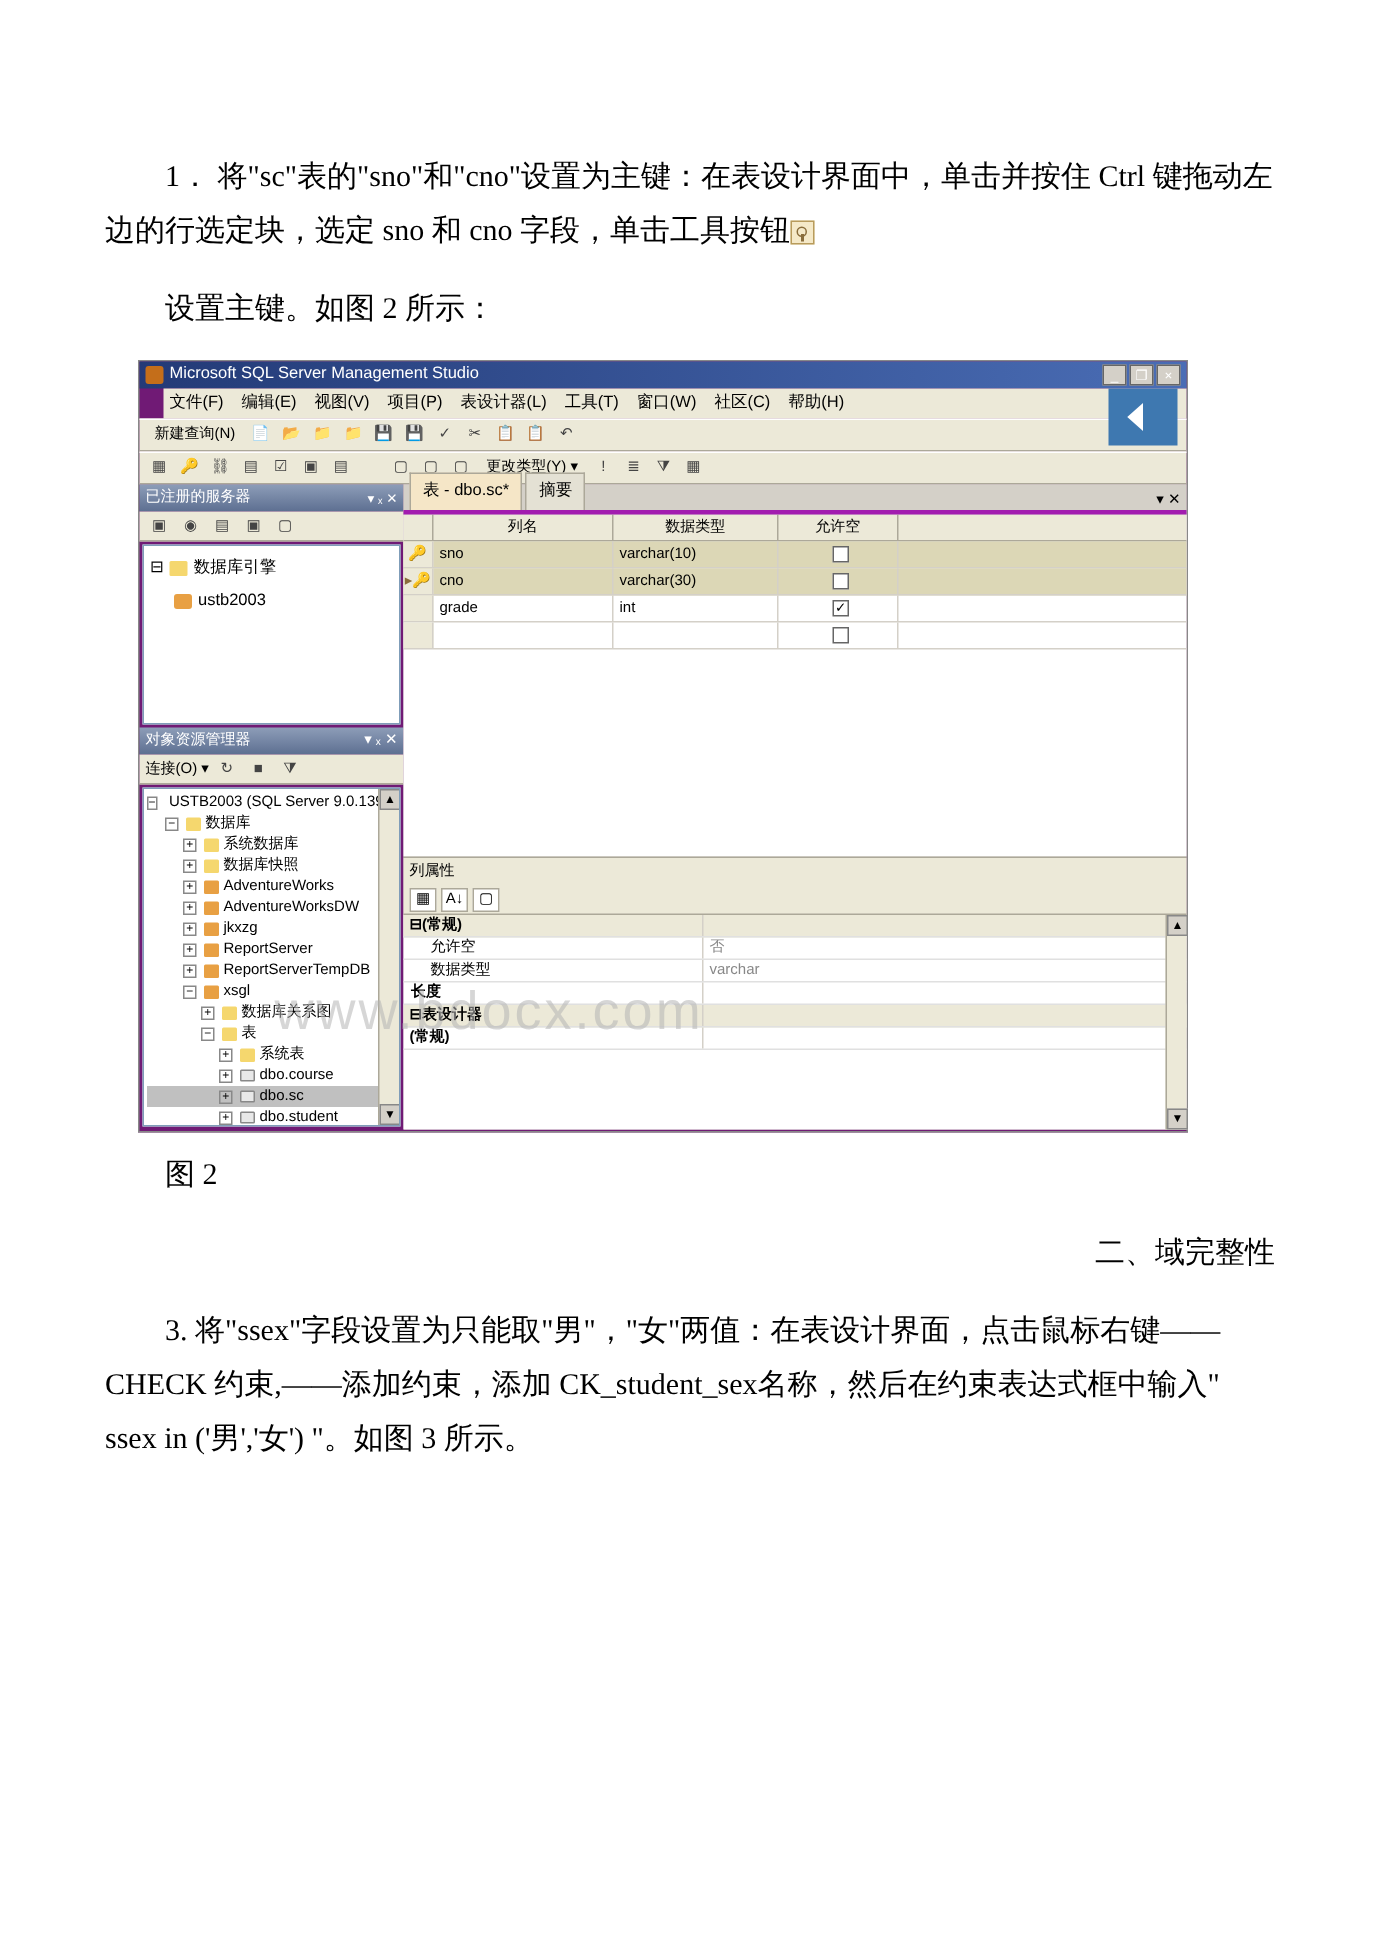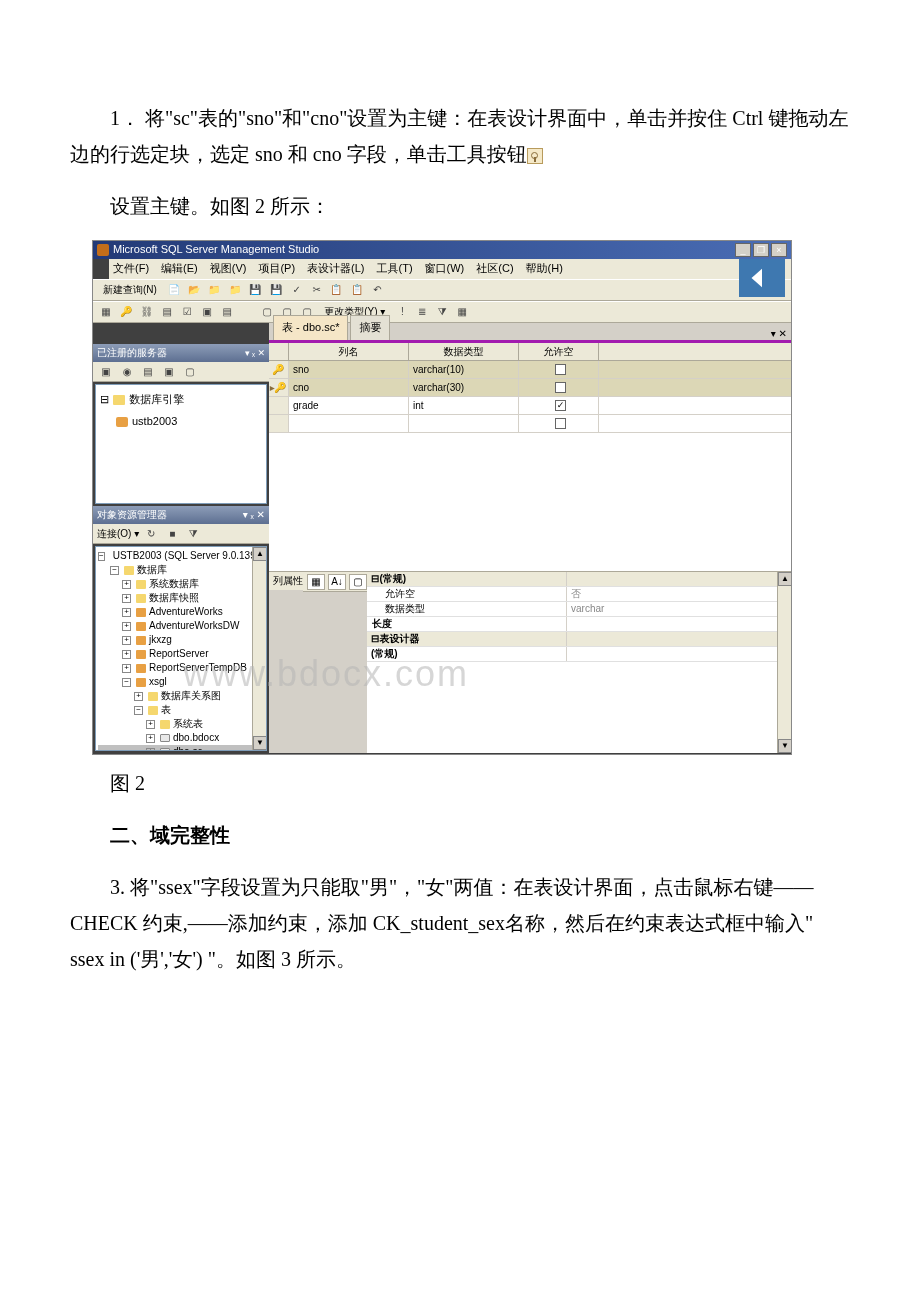--- a/index.html
+++ b/index.html
@@ -2,37 +2,37 @@
 <html><head>
 <meta charset="utf-8">
 <style>
   * { box-sizing: border-box; margin: 0; padding: 0; }
   body { font-family: "SimSun", serif; background: #fff; width: 920px; font-size: 20px; line-height: 1.8; color: #000; }
   .page { padding: 100px 70px 40px 70px; }
   .para { margin-bottom: 16px; text-indent: 2em; }
   .key-icon { display: inline-block; width: 16px; height: 16px; background: #f5e9c8; border: 1px solid #b89b5c; vertical-align: middle; position: relative; }
   .key-icon::before { content: ""; position: absolute; left: 3px; top: 3px; width: 5px; height: 5px; border-radius: 50%; border: 1px solid #8a6d3b; }
   .key-icon::after { content: ""; position: absolute; left: 6px; top: 8px; width: 2px; height: 5px; background: #8a6d3b; }
-  .bold { font-weight: bold; }
-  .screenshot { width: 700px; height: 515px; background: #404040; border: 1px solid #888; margin: 10px 0 10px 2em; position: relative; font-family: Tahoma, sans-serif; font-size: 11px; }
+  .bold { font-weight: normal; text-align: right; }
+  .screenshot { width: 700px; height: 515px; background: #701a75; border: 1px solid #888; margin: 10px 0 10px 2em; position: relative; font-family: Tahoma, sans-serif; font-size: 11px; }
   .titlebar { height: 18px; background: linear-gradient(to right, #233a77, #4a6db5); color: #fff; display: flex; align-items: center; padding: 0 4px; justify-content: space-between; }
   .titlebar-left { display: flex; align-items: center; gap: 4px; }
   .ti-icon { width: 12px; height: 12px; background: #c46e1a; border-radius: 2px; }
   .winbtns { display: flex; gap: 2px; }
   .winbtn { width: 16px; height: 14px; background: #d4d0c8; border: 1px solid #666; display: flex; align-items: center; justify-content: center; font-size: 9px; line-height: 1; }
   .menubar { height: 20px; background: #ece9d8; display: flex; align-items: center; padding: 0 4px; gap: 12px; font-size: 11px; color: #000; margin-left: 16px; }
   .logobox { position: absolute; right: 6px; top: 18px; width: 46px; height: 38px; background: #3e78b0; display: flex; align-items: center; justify-content: center; }
   .logobox svg { width: 28px; height: 28px; }
   .toolbar1 { height: 22px; background: #ece9d8; border-top: 1px solid #fff; border-bottom: 1px solid #aca899; display: flex; align-items: center; padding: 0 4px; gap: 2px; }
   .tbtn { min-width: 18px; height: 18px; background: #ece9d8; border: 1px solid transparent; display: flex; align-items: center; justify-content: center; font-size: 10px; padding: 0 2px; }
   .tbtn.txt { padding: 0 5px; white-space: nowrap; }
   .tbtn.icon { color: #444; }
   .mainrow { display: flex; height: 430px; }
   .leftcol { width: 176px; display: flex; flex-direction: column; }
-  .panel-hdr { height: 18px; background: linear-gradient(#8d9db8, #5d6f91); color: #fff; display: flex; align-items: center; justify-content: space-between; padding: 0 4px; font-size: 10px; margin-top: 21px; }
+  .panel-hdr { height: 18px; background: linear-gradient(#8d9db8, #5d6f91); color: #fff; display: flex; align-items: center; justify-content: space-between; padding: 0 4px; font-size: 10px; }
   .panel-hdr .pin { font-size: 9px; }
   .panel-tb { height: 20px; background: #ece9d8; border-bottom: 1px solid #aca899; display: flex; align-items: center; padding: 0 4px; gap: 3px; }
   .tree1 { flex: 0 0 120px; background: #fff; border: 1px solid #7f9db9; padding: 4px; font-size: 11px; color: #000; margin: 2px; }
   .tree1 .item { display: flex; align-items: center; gap: 4px; padding: 1px 0; }
   .tree1 .indent1 { padding-left: 16px; }
   .tree-icon { width: 12px; height: 10px; background: #f5d76e; border-radius: 1px; display: inline-block; }
   .tree-icon.db { background: #e8a043; border-radius: 2px; }
   .panel-hdr2 { height: 18px; background: linear-gradient(#8d9db8, #5d6f91); color: #fff; display: flex; align-items: center; justify-content: space-between; padding: 0 4px; font-size: 10px; }
   .conn-bar { height: 20px; background: #ece9d8; border-bottom: 1px solid #aca899; display: flex; align-items: center; padding: 0 4px; gap: 3px; font-size: 10px; }
   .tree2 { flex: 1; background: #fff; border: 1px solid #7f9db9; margin: 2px; padding: 2px; font-size: 10px; color: #000; overflow: hidden; position: relative; }
@@ -60,21 +60,21 @@
   .g-col1 { width: 120px; }
   .g-col2 { width: 110px; }
   .g-col3 { width: 80px; }
   .grid-row { display: flex; height: 18px; border-bottom: 1px solid #d4d0c8; }
   .grid-row div { border-right: 1px solid #d4d0c8; display: flex; align-items: center; padding-left: 4px; font-size: 10px; }
   .grid-row.sel { background: #dcd7b6; }
   .g-col0.rowhdr { background: #ece9d8; justify-content: center; padding: 0; }
   .keyglyph { color: #8a6d3b; font-size: 10px; }
   .grid-row .g-col3 { justify-content: center; }
   .chk { width: 11px; height: 11px; border: 1px solid #666; background: #fff; display: inline-flex; align-items: center; justify-content: center; font-size: 9px; line-height: 1; }
-  .propgrid { flex: 1; border-top: 1px solid #aca899; display: flex; flex-direction: row; }
+  .propgrid { flex: 1; border-top: 1px solid #aca899; display: flex; flex-direction: column; }
   .prop-label { height: 18px; background: #ece9d8; display: flex; align-items: center; padding-left: 4px; font-size: 10px; }
   .prop-tb { height: 20px; background: #ece9d8; display: flex; align-items: center; padding-left: 4px; gap: 3px; border-bottom: 1px solid #aca899; }
   .prop-tb .pbtn { width: 18px; height: 16px; border: 1px solid #aca899; background: #fff; display: flex; align-items: center; justify-content: center; font-size: 10px; }
   .prop-rows { flex: 1; background: #fff; position: relative; font-size: 10px; }
   .prop-row { display: flex; height: 15px; border-bottom: 1px solid #e0e0e0; }
   .prop-row.cat { background: #ece9d8; font-weight: bold; }
   .prop-row .pcol1 { width: 200px; padding-left: 4px; border-right: 1px solid #d4d0c8; display: flex; align-items: center; }
   .prop-row .pcol2 { flex: 1; padding-left: 4px; color: #888; display: flex; align-items: center; }
   .statusbar { height: 20px; background: #ece9d8; border-top: 1px solid #fff; display: flex; align-items: center; padding: 0 6px; font-size: 10px; justify-content: space-between; }
   .watermark { position: absolute; left: 90px; top: 401px; font-size: 36px; color: rgba(180,180,180,0.55); font-family: Arial, sans-serif; letter-spacing: 2px; pointer-events: none; }
@@ -246,21 +246,21 @@
               <span>表</span>
             </div>
           <div class="item ind4">
               <span class="exp">+</span>
               <span class="ficon"></span>
               <span>系统表</span>
             </div>
           <div class="item ind4">
               <span class="exp">+</span>
               <span class="ficon tbl"></span>
-              <span>dbo.bdocx</span>
+              <span>dbo.course</span>
             </div>
           <div class="item ind4 sel">
               <span class="exp">+</span>
               <span class="ficon tbl"></span>
               <span>dbo.sc</span>
             </div>
           <div class="item ind4">
               <span class="exp">+</span>
               <span class="ficon tbl"></span>
               <span>dbo.student</span>

